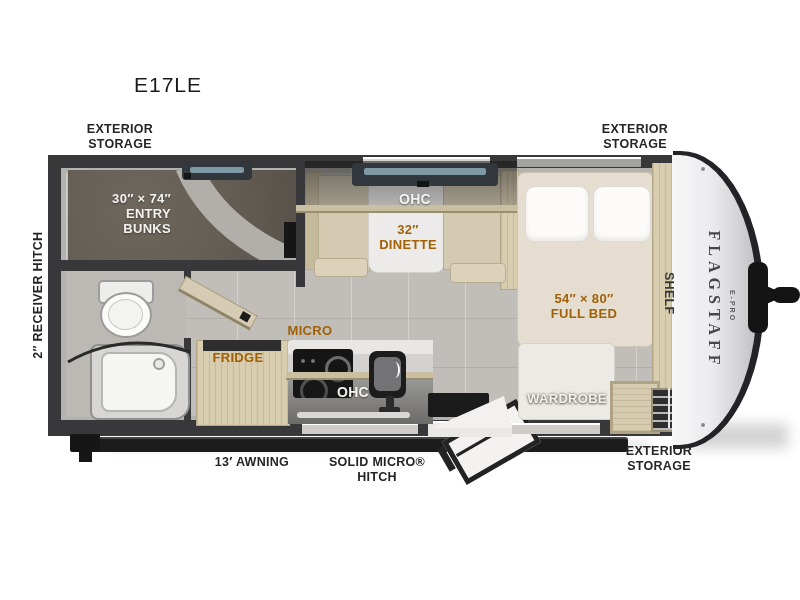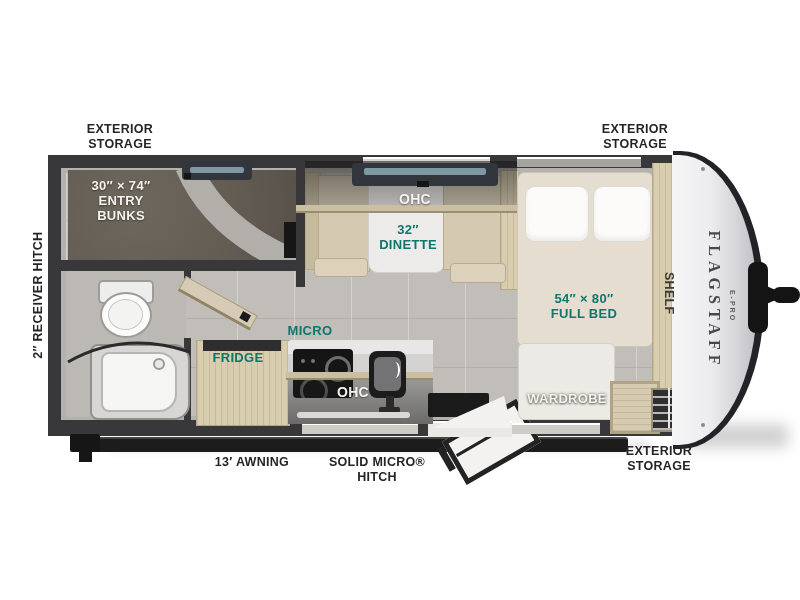--- a/index.html
+++ b/index.html
@@ -4,38 +4,39 @@
 <style>
   html,body{margin:0;padding:0;background:#fff;}
   #stage{position:relative;width:800px;height:600px;background:#ffffff;overflow:hidden;
          font-family:"Liberation Sans",sans-serif;}
   .abs{position:absolute;}
   .lbl{position:absolute;font:700 12.5px/1.16 "Liberation Sans",sans-serif;color:#262524;
        letter-spacing:.3px;text-align:center;white-space:nowrap;z-index:9;}
   .wlbl{position:absolute;font:700 13px/1.15 "Liberation Sans",sans-serif;color:#f4f3f0;
         letter-spacing:.3px;text-align:center;white-space:nowrap;z-index:9;
         text-shadow:0 1px 2px rgba(0,0,0,.45);}
-  .dlbl{position:absolute;font:700 13px/1.15 "Liberation Sans",sans-serif;color:#0f766e;
+  .dlbl{position:absolute;font:700 13px/1.15 "Liberation Sans",sans-serif;color:#a16207;
         letter-spacing:.3px;text-align:center;white-space:nowrap;z-index:9;}
   .wall{position:absolute;background:#38383a;}
   .wood{background:#d9cdb0 repeating-linear-gradient(90deg,rgba(140,117,78,.22) 0 1px,rgba(0,0,0,0) 1px 6px);}
   .woodh{background:#d6cab0 repeating-linear-gradient(0deg,rgba(140,117,78,.22) 0 1px,rgba(0,0,0,0) 1px 6px);}
   .bench{background:#d4c9b1;border:1px solid #b7ab90;}
   .ohc{position:absolute;background:linear-gradient(180deg,rgba(22,22,22,.55),rgba(70,70,70,.30));z-index:5;}
   .ohck{position:absolute;background:linear-gradient(180deg,rgba(30,30,30,.30),rgba(22,22,22,.55));z-index:5;}
   .strip{position:absolute;background:#cbbfa2;border-bottom:2px solid #9a8e72;z-index:6;}
   .winframe{position:absolute;background:#31373c;border-radius:4px;z-index:6;}
   .glass{position:absolute;background:#7e98a4;border-radius:2px;}
   .ring{position:absolute;border:3px solid #6d6d6f;border-radius:50%;}
 </style>
 </head>
 <body>
 
 <div id="stage">
 
+  <div class="lbl" style="left:118px;top:74px;width:100px;font:400 21px/1 'Liberation Sans',sans-serif;letter-spacing:1px;color:#1b1b1b;">E17LE</div>
 
   <div class="lbl" style="left:70px;top:122px;width:100px;">
     <div>EXTERIOR</div>
     <div>STORAGE</div>
   </div>
 
   <div class="lbl" style="left:585px;top:122px;width:100px;">
     <div>EXTERIOR</div>
     <div>STORAGE</div>
   </div>
@@ -76,21 +77,21 @@
   <div class="abs" style="left:68px;top:170px;width:228px;height:92px;z-index:2;
               background:radial-gradient(circle at 30% 40%,#6e675d 0%,#645d54 55%,#57514a 100%);"></div>
   <svg class="abs" style="left:150px;top:163px;z-index:3;" width="160" height="104">
     <path d="M 38,3 Q 65,67 146,100" stroke="#b2afaa" stroke-width="26" fill="none"></path>
   </svg>
   <div class="abs" style="left:284px;top:222px;width:12px;height:36px;background:#161616;z-index:4;"></div>
   <div class="winframe" style="left:182px;top:161px;width:70px;height:19px;">
     <div class="glass" style="left:8px;top:6px;width:54px;height:6px;"></div>
     <div class="abs" style="left:2px;top:12px;width:7px;height:6px;background:#141516;"></div>
   </div>
-  <div class="wlbl" style="left:71px;top:179px;width:100px;">
+  <div class="wlbl" style="left:71px;top:192px;width:100px;text-align:right;">
     <div>30″ × 74″</div>
     <div>ENTRY</div>
     <div>BUNKS</div>
   </div>
 
   <div class="wall" style="left:48px;top:260px;width:257px;height:11px;z-index:4;"></div>
   <div class="wall" style="left:296px;top:167px;width:9px;height:120px;z-index:4;"></div>
   <div class="wall" style="left:184px;top:338px;width:7px;height:86px;z-index:3;"></div>
   <div class="wall" style="left:184px;top:268px;width:7px;height:14px;z-index:3;"></div>
 

